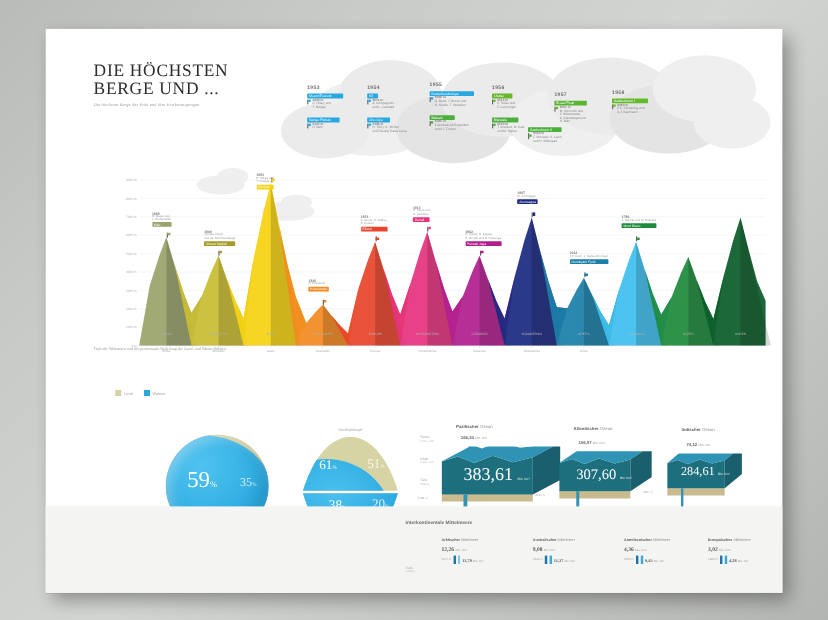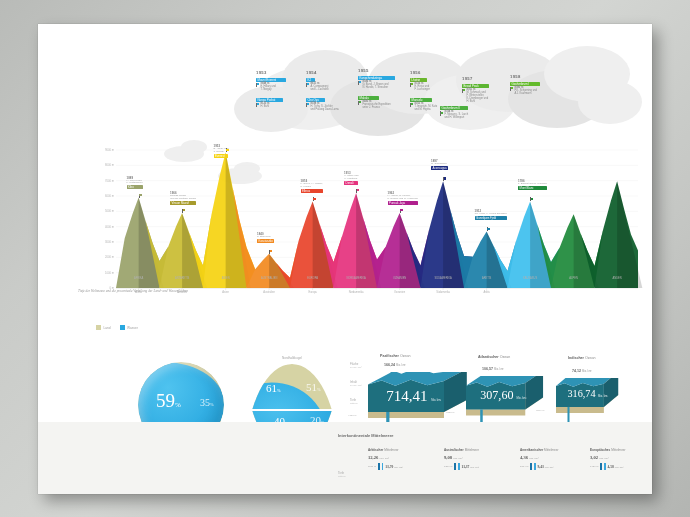--- a/index.html
+++ b/index.html
@@ -103,20 +103,27 @@
   .ftcol .r .v2{ font-size:3.6px; color:#5a5a5a; font-weight:bold; font-family:"Liberation Serif",serif; white-space:nowrap;}
   .ftcol .r .v2 em{ font-size:2.3px; font-style:normal; color:#9c9c9c; font-weight:normal; font-family:"Liberation Sans",sans-serif;}
   .ftleft{ position:absolute; left:300px; top:447px; font-size:2.8px; color:#a8a8a8; }
   .ftleft em{ font-style:normal; font-size:2.4px; color:#c0c0c0; display:block;}
 </style>
 </head>
 <body>
 
 <div id="poster">
 
+  <div class="hdr">
+    <h1>
+      <span>DIE HÖCHSTEN</span><br>
+      <span>BERGE UND ...</span>
+    </h1>
+    <div class="sub">Die höchsten Berge der Erde und ihre Erstbesteigungen</div>
+  </div>
 
   <div id="cloudwrap">
     <div class="cloud lt" style="left:218px; top:26px; width:108px; height:64px;"></div>
     <div class="cloud" style="left:244px; top:10px; width:86px; height:60px;"></div>
     <div class="cloud dk" style="left:292px; top:38px; width:96px; height:58px;"></div>
     <div class="cloud" style="left:330px; top:12px; width:100px; height:62px;"></div>
     <div class="cloud lt" style="left:386px; top:34px; width:92px; height:56px;"></div>
     <div class="cloud" style="left:418px; top:8px; width:104px; height:64px;"></div>
     <div class="cloud dk" style="left:470px; top:30px; width:98px; height:58px;"></div>
     <div class="cloud lt" style="left:506px; top:6px; width:86px; height:56px;"></div>
@@ -493,39 +500,39 @@
           <div style="position:absolute;inset:0;height:92px;border-radius:50% 50% 0 0 / 100% 100% 0 0;background:#d6d3a4;"></div>
           <div style="position:absolute;inset:0;height:92px;border-radius:50% 50% 0 0 / 100% 100% 0 0;background:radial-gradient(circle at 35% 60%, #4fc3ef, #29a8e0 72%);clip-path:ellipse(61% 60% at 28% 80%);"></div>
         </div>
         <div style="position:absolute;left:0;top:47px;width:92px;height:45px;overflow:hidden;">
           <div style="position:absolute;left:0;top:-47px;width:92px;height:92px;border-radius:0 0 50% 50% / 0 0 100% 100%;background:#d6d3a4;"></div>
           <div style="position:absolute;left:0;top:-47px;width:92px;height:92px;border-radius:0 0 50% 50% / 0 0 100% 100%;background:radial-gradient(circle at 35% 40%, #4fc3ef, #29a8e0 72%);clip-path:ellipse(81% 60% at 36% 20%);"></div>
         </div>
       </div>
       <div class="pieval" style="left: 228px; top: 358px; font-size: 11px;"><span>61</span><span style="font-size:4.4px">%</span></div>
       <div class="pieval" style="left: 268px; top: 357px; font-size: 11px; color: rgba(255, 255, 255, 0.82);"><span>51</span><span style="font-size:4.4px">%</span></div>
-      <div class="pieval" style="left: 236px; top: 391px; font-size: 11px;"><span>40</span><span style="font-size:4.4px">%</span></div>
+      <div class="pieval" style="left: 236px; top: 391px; font-size: 11px;"><span>38</span><span style="font-size:4.4px">%</span></div>
       <div class="pieval" style="left: 272px; top: 390px; font-size: 11px; color: rgba(255, 255, 255, 0.82);"><span>20</span><span style="font-size:4.4px">%</span></div>
       <div class="pielabel" style="left: 214px; top: 332px; width: 80px;">Nordhalbkugel</div>
       <div class="pielabel" style="left: 214px; top: 435px; width: 80px;">Südhalbkugel</div>
     </div>
 
   <div id="oceans">
       <div class="octitle" style="left: 342px; top: 330px;"><b>Pazifischer</b> <span>Ozean</span></div>
       <div class="ocarea" style="left: 346px; top: 339px;"><span>166,24</span> <em>Mio. km²</em></div>
       <div style="position: absolute; left: 330px; top: 348px; width: 98px; height: 84px;"><svg width="100" height="90">
           <path d="M 0 40 L 22.8 28 L 98.8 28 L 76 40 Z" fill="#d6c9a0"></path>
           <path d="M 0 40 L 76 40 L 76 46 L 0 46 Z" fill="#c9bb8d"></path>
           <path d="M 0 12.6 L 13.68 8.4 L 27.36 13.8 L 42.56 7.800000000000001 L 59.28 13.2 L 76 9 L 76 40 L 0 40 Z" fill="#1e6f7e"></path>
           <path d="M 0 12.6 L 13.68 8.4 L 27.36 13.8 L 42.56 7.800000000000001 L 59.28 13.2 L 76 9 L 98.8 -3 L 65.36 1.1999999999999993 L 48.64 -4.199999999999999 L 33.44 1.8000000000000007 L 19.76 -3.5999999999999996 L 22.8 0.5999999999999996 Z" fill="#2e93b5"></path>
           <path d="M 76 9 L 98.8 -3 L 98.8 28 L 76 40 Z" fill="#1a5f6d"></path>
           <rect x="18.24" y="40" width="3.2" height="34" fill="#2e93b5"></rect>
           <rect x="18.24" y="74" width="3.2" height="5" fill="#d6c9a0"></rect>
         </svg></div>
-      <div class="ocvol" style="left: 348.24px; top: 363.6px; font-size: 15px;"><span>714,41</span> <em>Mio. km³</em></div>
+      <div class="ocvol" style="left: 348.24px; top: 363.6px; font-size: 15px;"><span>383,61</span> <em>Mio. km³</em></div>
       <div style="position: absolute; left: 310px; top: 390px;">
         <div class="depthtick" style="position:relative"><span>4188 m</span></div>
         <div class="depthtick" style="position:relative;margin-top:17px"><span>11.034 m</span></div>
       </div>
       <div class="octitle" style="left: 440px; top: 331.32px;"><b>Atlantischer</b> <span>Ozean</span></div>
       <div class="ocarea" style="left: 444px; top: 342.52px;"><span>106,57</span> <em>Mio. km²</em></div>
       <div style="position: absolute; left: 428px; top: 351.52px; width: 81.28px; height: 69.92px;"><svg width="83.28" height="75.92">
           <path d="M 0 33.400000000000006 L 17.784 21.400000000000002 L 77.064 21.400000000000002 L 59.28 33.400000000000006 Z" fill="#d6c9a0"></path>
           <path d="M 0 33.400000000000006 L 59.28 33.400000000000006 L 59.28 39.400000000000006 L 0 39.400000000000006 Z" fill="#c9bb8d"></path>
           <path d="M 0 9.828000000000001 L 10.670399999999999 6.552000000000001 L 21.340799999999998 10.764000000000001 L 33.1968 6.0840000000000005 L 46.238400000000006 10.296000000000001 L 59.28 7.0200000000000005 L 59.28 33.400000000000006 L 0 33.400000000000006 Z" fill="#1e6f7e"></path>
@@ -543,21 +550,21 @@
       <div class="ocarea" style="left: 534px; top: 344.92px;"><span>74,12</span> <em>Mio. km²</em></div>
       <div style="position: absolute; left: 518px; top: 353.92px; width: 69.88px; height: 60.32px;"><svg width="71.88" height="66.32">
           <path d="M 0 28.9 L 14.364 16.9 L 62.244 16.9 L 47.88 28.9 Z" fill="#d6c9a0"></path>
           <path d="M 0 28.9 L 47.88 28.9 L 47.88 34.9 L 0 34.9 Z" fill="#c9bb8d"></path>
           <path d="M 0 7.937999999999999 L 8.6184 5.292 L 17.2368 8.693999999999999 L 26.812800000000003 4.914 L 37.3464 8.315999999999999 L 47.88 5.669999999999999 L 47.88 28.9 L 0 28.9 Z" fill="#1e6f7e"></path>
           <path d="M 0 7.937999999999999 L 8.6184 5.292 L 17.2368 8.693999999999999 L 26.812800000000003 4.914 L 37.3464 8.315999999999999 L 47.88 5.669999999999999 L 62.244 -6.330000000000001 L 41.1768 -3.684000000000001 L 30.643200000000004 -7.086 L 21.0672 -3.306000000000001 L 12.4488 -6.708 L 14.364 -4.062000000000001 Z" fill="#2e93b5"></path>
           <path d="M 47.88 5.669999999999999 L 62.244 -6.330000000000001 L 62.244 16.9 L 47.88 28.9 Z" fill="#1a5f6d"></path>
           <rect x="11.491200000000001" y="28.9" width="2.016" height="21.42" fill="#2e93b5"></rect>
           <rect x="11.491200000000001" y="50.32" width="2.016" height="3.15" fill="#d6c9a0"></rect>
         </svg></div>
-      <div class="ocvol" style="left: 529.491px; top: 363.748px; font-size: 10.2px;"><span>316,74</span> <em>Mio. km³</em></div>
+      <div class="ocvol" style="left: 529.491px; top: 363.748px; font-size: 10.2px;"><span>284,61</span> <em>Mio. km³</em></div>
       <div style="position: absolute; left: 498px; top: 384.82px;">
         <div class="depthtick" style="position:relative"><span>3897 m</span></div>
         <div class="depthtick" style="position:relative;margin-top:10.71px"><span>7455 m</span></div>
       </div>
       <div class="axlbl" style="left: 312px; top: 338px;"><span>Fläche</span><em>in Mio. km²</em></div>
       <div class="axlbl" style="left: 312px; top: 356px;"><span>Inhalt</span><em>in Mio. km³</em></div>
       <div class="axlbl" style="left: 312px; top: 374px;"><span>Tiefe</span><em>mittlere</em></div>
       <div class="axlbl" style="left: 312px; top: 400px;"><span>Max.</span><em>Tiefe</em></div>
     </div>
 

